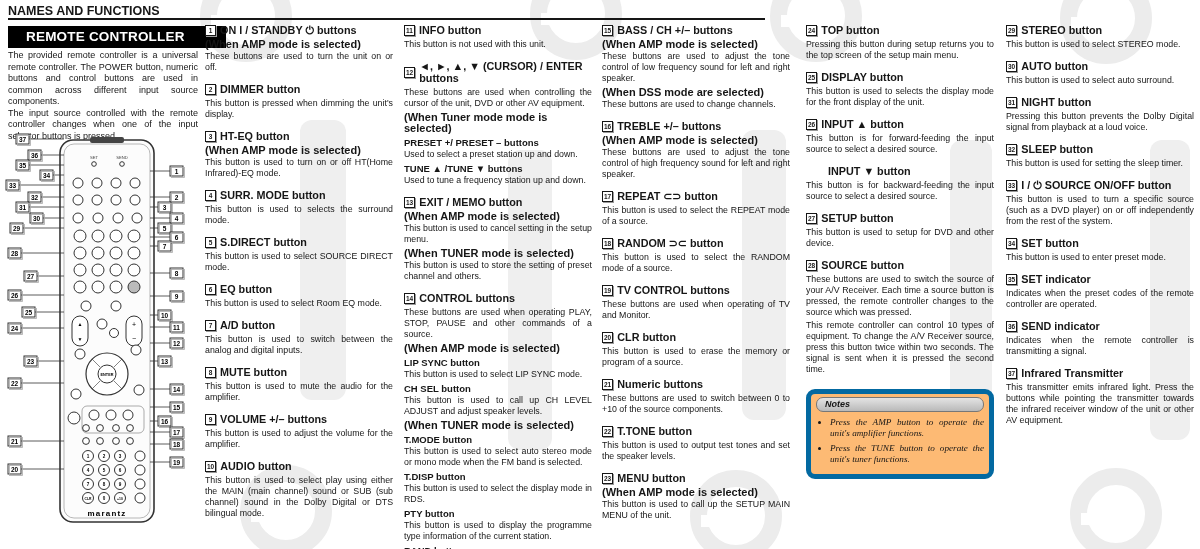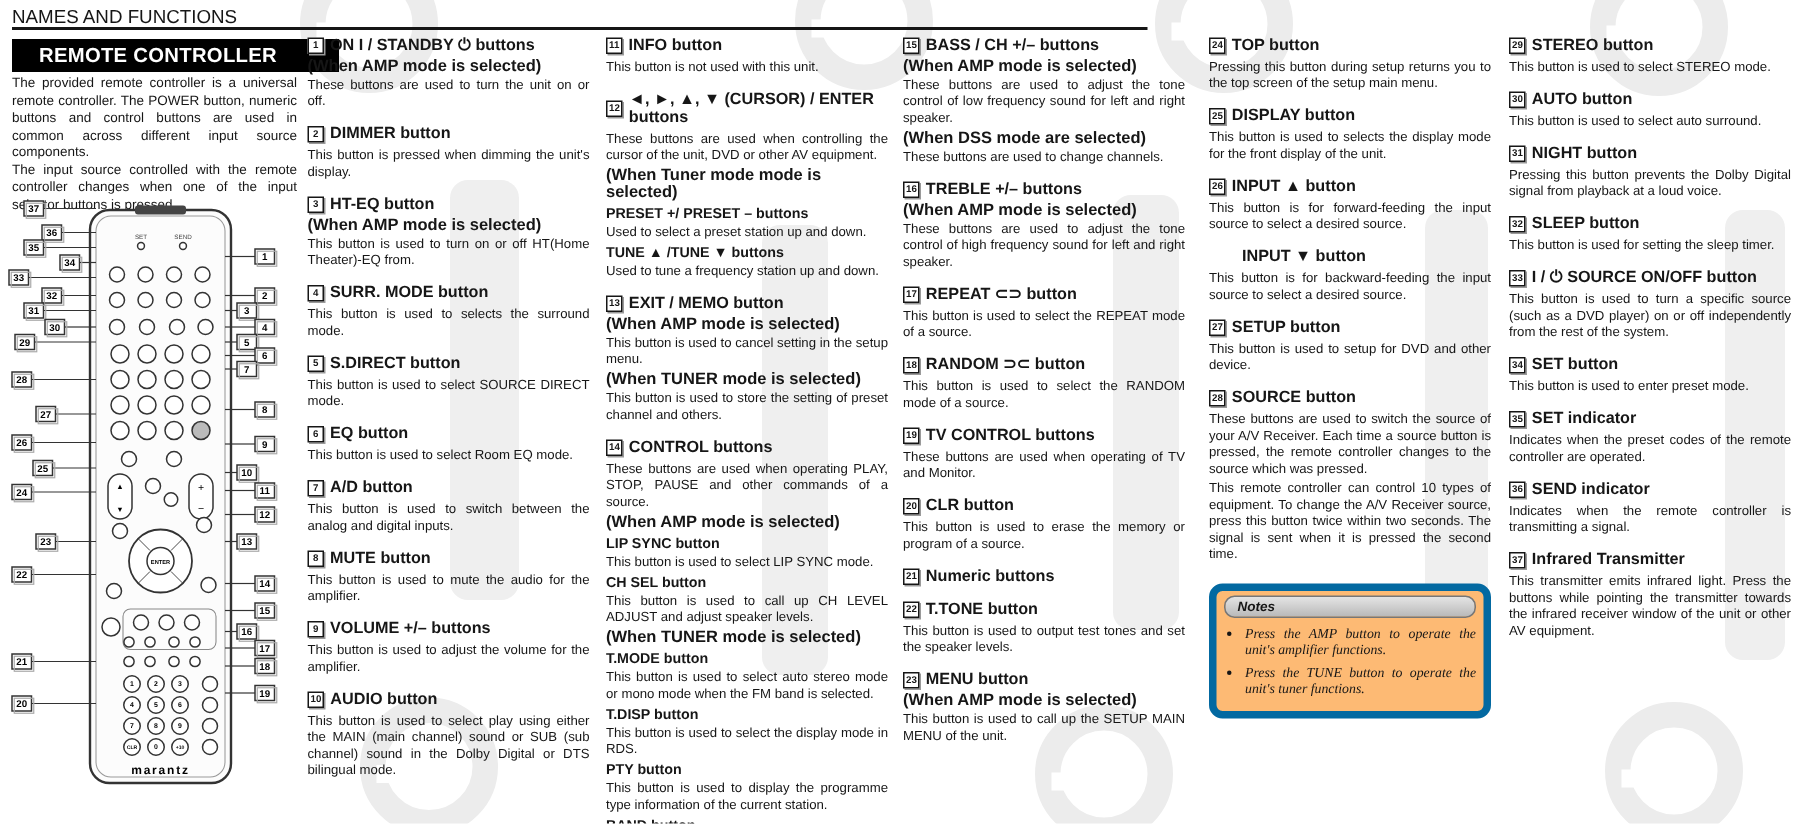--- a/index.html
+++ b/index.html
@@ -3,21 +3,21 @@
 <meta charset="utf-8">
 <style>
   html,body{margin:0;padding:0}
   body{width:1200px;height:549px;position:relative;background:#fff;color:#161616;
        font-family:"Liberation Sans",sans-serif;overflow:hidden}
   
   .wm{position:absolute;width:58px;height:58px;border:17px solid #ececec;border-radius:50%;z-index:0}
   .wm .notch{position:absolute;width:16px;height:12px;background:#fff;left:-6px;top:28px}
   .wmbar{position:absolute;background:#efefef;border-radius:12px;z-index:0}
   
-  .hdr{position:absolute;left:8px;top:4px;font-size:12.5px;font-weight:normal;z-index:2}
+  .hdr{position:absolute;left:8px;top:4px;font-size:12.5px;font-weight:bold;z-index:2}
   .hdr-line{position:absolute;left:8px;top:18px;width:757px;height:2px;background:#161616;z-index:2}
   
   .sect{position:absolute;left:8px;top:26px;width:182px;background:#000;color:#fff;
         font-weight:bold;font-size:13.5px;padding:3px 18px 4px;letter-spacing:.2px;z-index:2}
   .intro{position:absolute;left:8px;top:50px;width:190px;font-size:9px;line-height:11.5px;
          text-align:justify;white-space:pre-line;z-index:2}
   
   #remote{position:absolute;left:2px;top:126px;width:200px;height:418px;z-index:2}
   
   .col{position:absolute;top:20px;width:188px;font-size:8.8px;line-height:11px;z-index:2}
@@ -341,21 +341,21 @@
         <span>DIMMER button</span>
       </div>
       <div class="bd">This button is pressed when dimming the unit's display.</div>
     </div>
     <div class="it">
       <div class="it-h">
         <span class="nb">3</span>
         <span>HT-EQ button</span>
       </div>
       <div class="sub">(When AMP mode is selected)</div>
-      <div class="bd">This button is used to turn on or off HT(Home Theater)-EQ from.</div>
+      <div class="bd">This button is used to turn on or off HT(Home Infrared)-EQ mode.</div>
     </div>
     <div class="it">
       <div class="it-h">
         <span class="nb">4</span>
         <span>SURR. MODE button</span>
       </div>
       <div class="bd">This button is used to selects the surround mode.</div>
     </div>
     <div class="it">
       <div class="it-h">
@@ -497,20 +497,21 @@
         <span class="nb">20</span>
         <span>CLR button</span>
       </div>
       <div class="bd">This button is used to erase the memory or program of a source.</div>
     </div>
     <div class="it">
       <div class="it-h">
         <span class="nb">21</span>
         <span>Numeric buttons</span>
       </div>
+      <div class="bd">These buttons are used to switch between 0 to +10 of the source components.</div>
     </div>
     <div class="it">
       <div class="it-h">
         <span class="nb">22</span>
         <span>T.TONE button</span>
       </div>
       <div class="bd">This button is used to output test tones and set the speaker levels.</div>
     </div>
     <div class="it">
       <div class="it-h">

